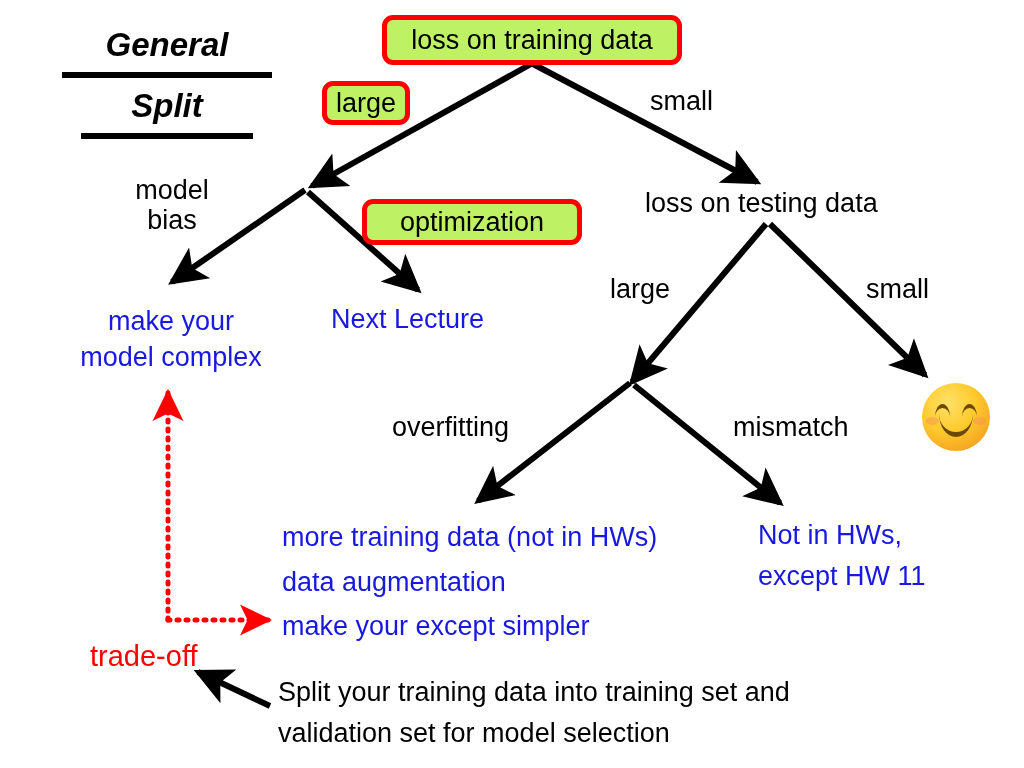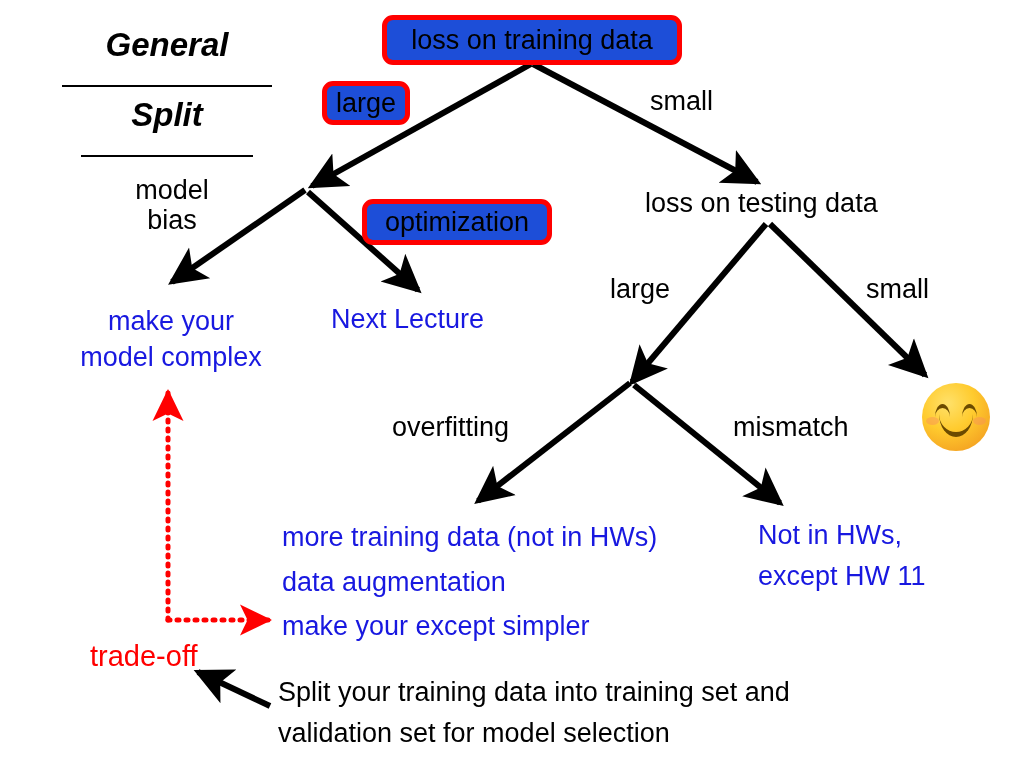--- a/index.html
+++ b/index.html
@@ -40,46 +40,46 @@
     width: 210px;
     text-align: center;
     font-weight: bold;
     font-style: italic;
     font-size: 33px;
     color: #000000;
     line-height: 1.3;
   }
   #title .line {
     display: block;
-    border-bottom: 2px solid #000000;
-    padding-bottom: 18px;
+    border-bottom: 6px solid #000000;
+    padding-bottom: 5px;
     margin-bottom: 7px;
     width: 100%;
   }
   #title .line.g2 { width: 82%; margin-left: 9%; }
 
   
   .redbox {
     position: absolute;
     border: 5px solid #ff0000;
     border-radius: 11px;
-    background: #1d4ed8;
+    background: #bef264;
     color: #000000;
     display: flex;
     align-items: center;
     justify-content: center;
     font-size: 27px;
     box-sizing: border-box;
     padding: 0 10px;
   }
 
   
   #node-loss-training { left: 382px; top: 15px;  width: 300px; height: 50px; }
   #node-large-label   { left: 322px; top: 81px;  width: 88px;  height: 44px; }
-  #node-optimization  { left: 362px; top: 199px; width: 190px; height: 46px; }
+  #node-optimization  { left: 362px; top: 199px; width: 220px; height: 46px; }
 
   #lbl-small-train   { left: 650px; top: 86px;  font-size: 27px; }
   #lbl-loss-testing  { left: 645px; top: 188px; font-size: 27px; }
   #lbl-model-bias    { left: 124px; top: 175px; font-size: 27px; text-align: center; width: 96px; }
   #lbl-large-test    { left: 610px; top: 274px; font-size: 27px; }
   #lbl-small-test    { left: 866px; top: 274px; font-size: 27px; }
   #lbl-overfitting   { left: 392px; top: 412px; font-size: 27px; }
   #lbl-mismatch      { left: 712px; top: 412px; font-size: 27px; margin-left: 21px; }
 
   #lbl-next-lecture  { left: 331px; top: 304px; font-size: 27px; }

